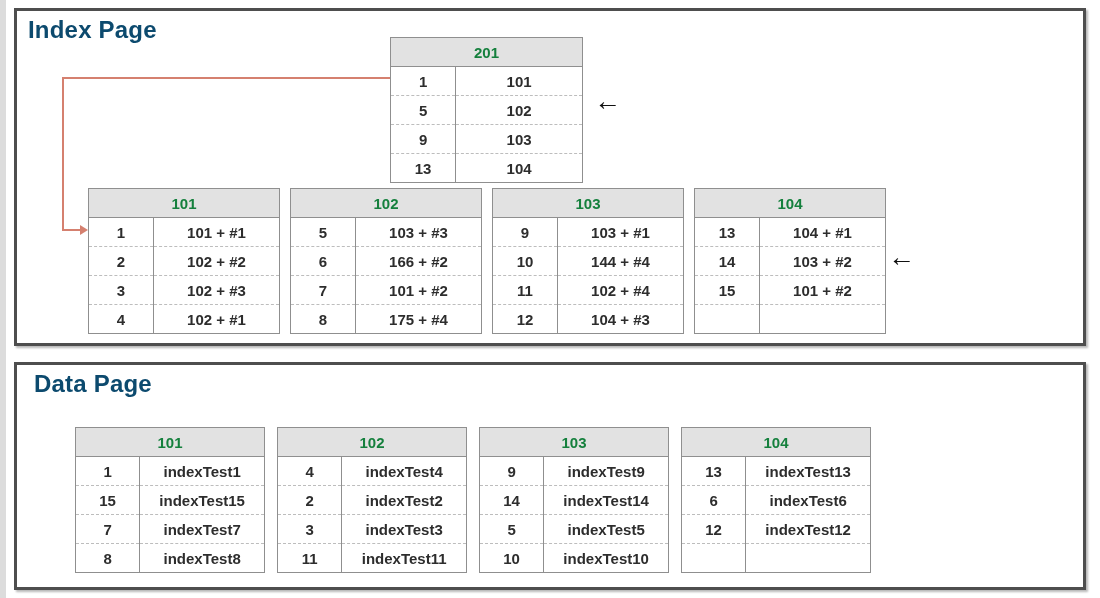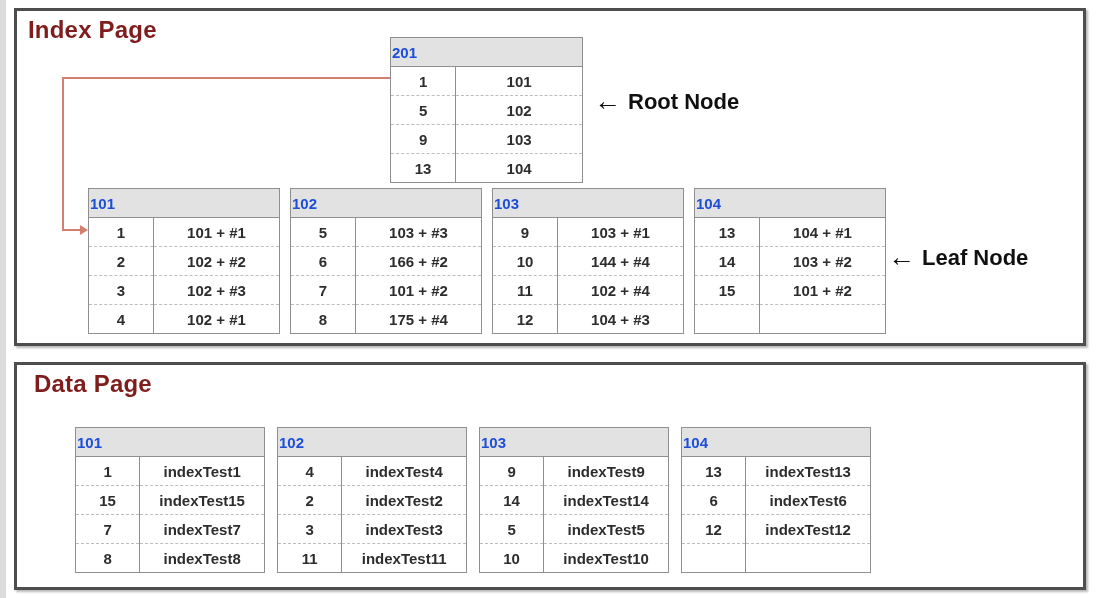--- a/index.html
+++ b/index.html
@@ -22,38 +22,38 @@
     background:#dcdcdc;
   }
   .page-box{
     position:absolute;box-sizing:border-box;background:#ffffff;
     border:3px solid var(--box-border);
     box-shadow:1.5px 1.5px 2px rgba(0,0,0,0.28);
   }
   .box-index{left:14px;top:8px;width:1072px;height:338px;}
   .box-data{left:14px;top:362px;width:1072px;height:228px;}
   .section-title{
-    position:absolute;font-weight:bold;font-size:24px;color:#7f1d1d;
+    position:absolute;font-weight:bold;font-size:24px;color:#0c4a6e;
     letter-spacing:0.2px;white-space:nowrap;
   }
   .title-index{left:28px;top:16px;}
   .title-data{left:34px;top:370px;}
 
   table.node-table{
     position:absolute;border-collapse:collapse;table-layout:fixed;
     background:#ffffff;font-size:15px;font-weight:bold;color:#2d2d2d;
     border:1.5px solid var(--table-border);
   }
   table.node-table col.c-key{width:34%;}
   table.node-table col.c-val{width:66%;}
   .node-table th{
     background:var(--header-bg);
     border:1.5px solid var(--table-border);
-    font-weight:bold;font-size:15px;height:26px;text-align:left;
-    color:#1d4ed8;
+    font-weight:bold;font-size:15px;height:26px;text-align:center;
+    color:#15803d;
   }
   .node-table td{
     height:26px;text-align:center;vertical-align:middle;
     border-top:1px dashed var(--row-divider);
     overflow:hidden;white-space:nowrap;
   }
   .node-table td.k{border-right:1.5px solid var(--table-border);}
   .node-table tbody tr:first-child td{border-top:1.5px solid var(--table-border);}
 
   
@@ -126,21 +126,20 @@
       </tr>
       <tr>
         <td class="k">13</td>
         <td class="v">104</td>
       </tr>
     </tbody>
   </table>
 
 <div class="pointer-label label-root">
   <span class="arrow-glyph">←</span>
-  <span class="label-text">Root Node</span>
 </div>
 
 <table class="node-table tbl-leaf-0">
     <colgroup>
       <col class="c-key">
       <col class="c-val">
     </colgroup>
     <thead>
       <tr>
         <th colspan="2">101</th>
@@ -248,21 +247,20 @@
       </tr>
       <tr>
         <td class="k"></td>
         <td class="v"></td>
       </tr>
     </tbody>
   </table>
 
 <div class="pointer-label label-leaf">
   <span class="arrow-glyph">←</span>
-  <span class="label-text">Leaf Node</span>
 </div>
 
 <div class="page-box box-data"></div>
 <div class="section-title title-data">Data Page</div>
 
 <table class="node-table tbl-data-0">
     <colgroup>
       <col class="c-key">
       <col class="c-val">
     </colgroup>

